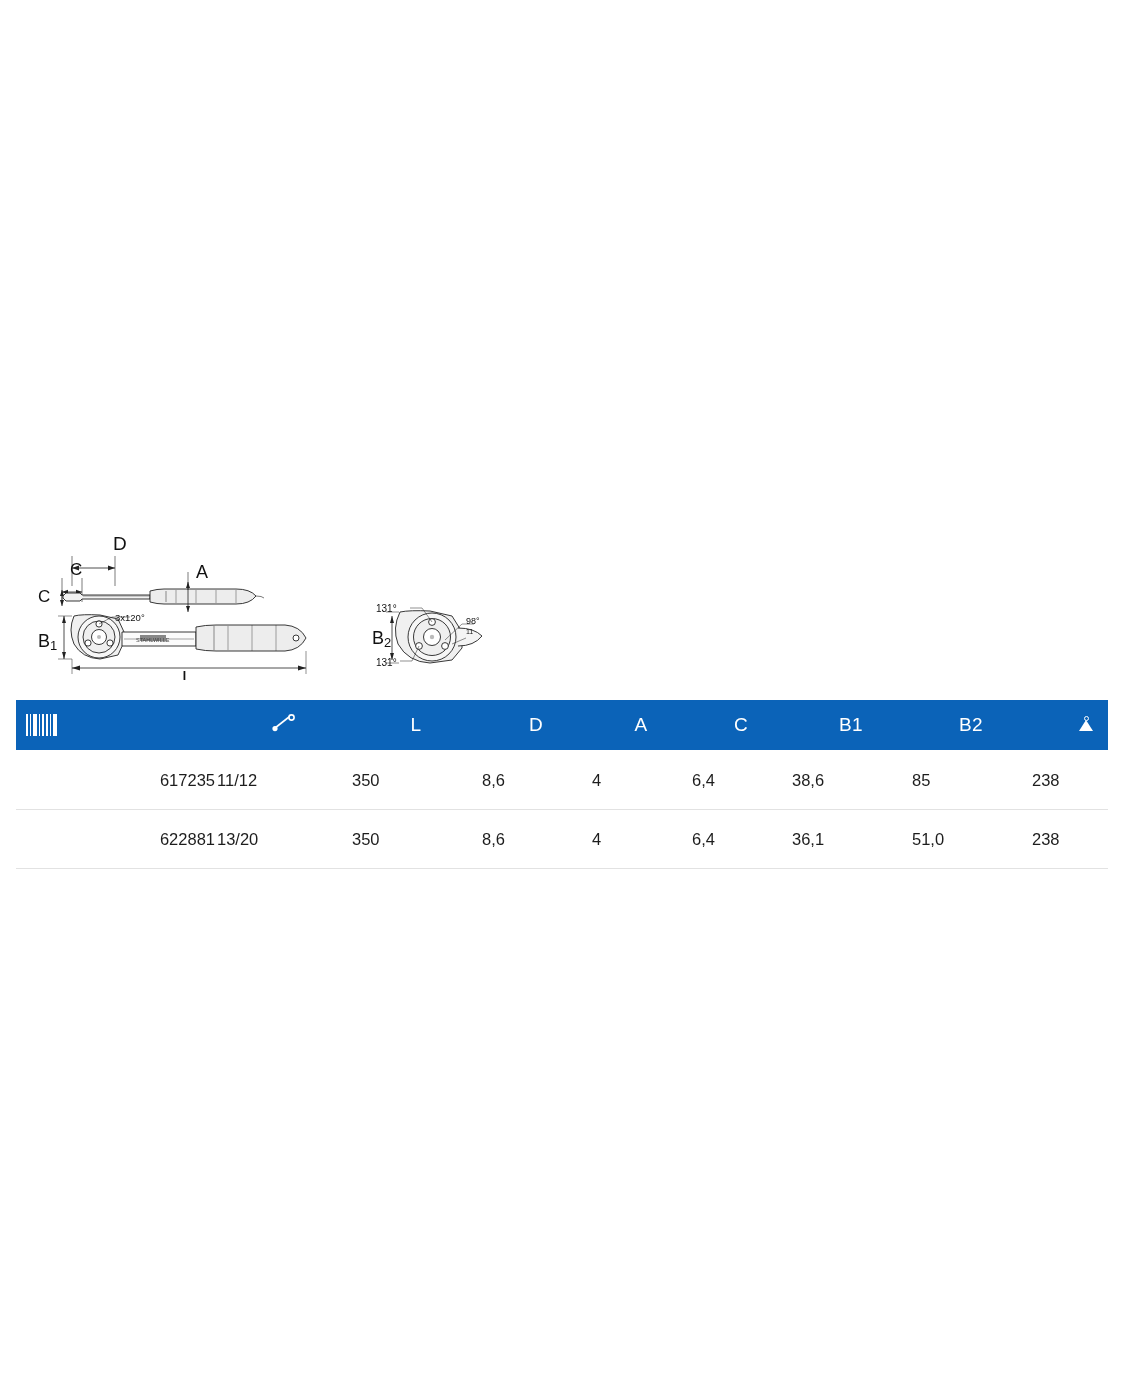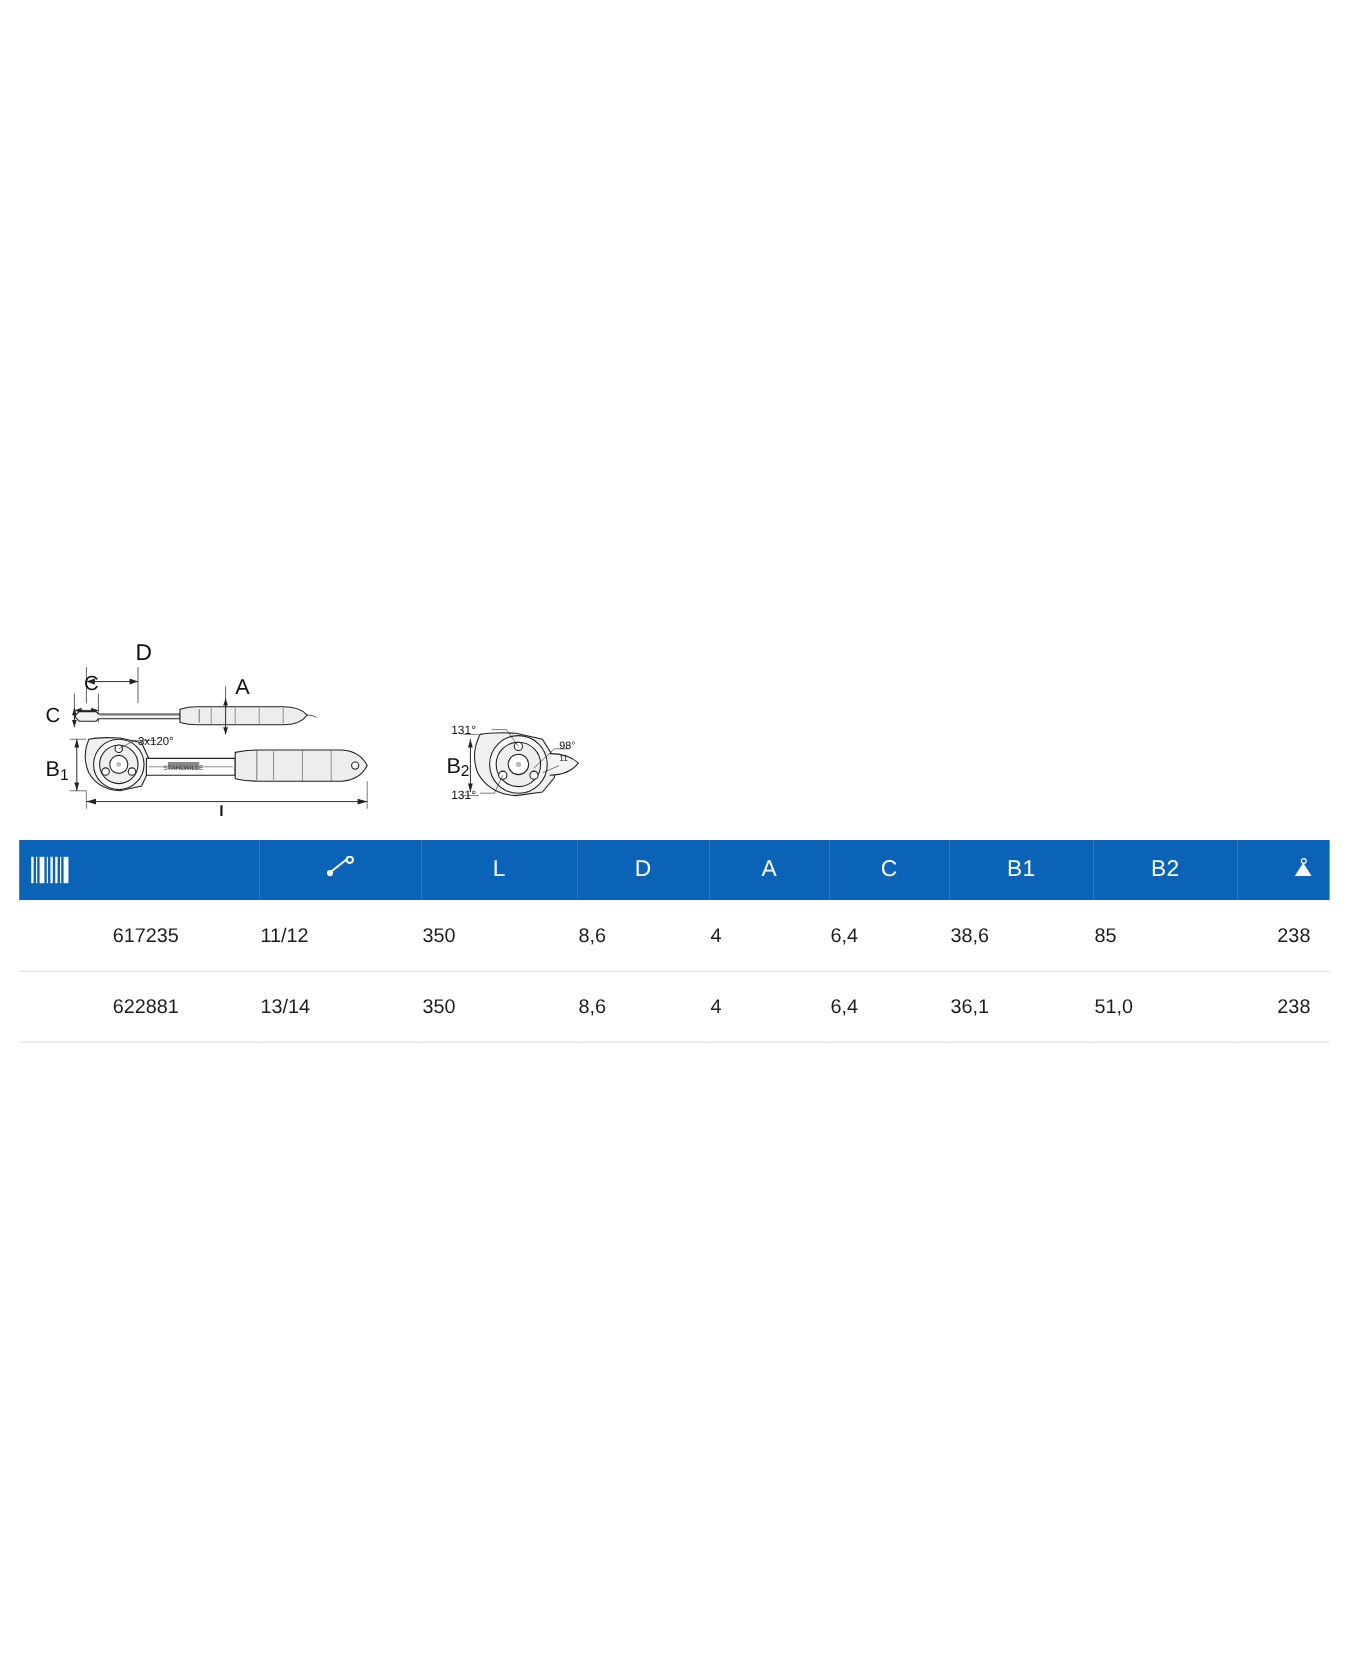--- a/index.html
+++ b/index.html
@@ -64,25 +64,24 @@
     color: #1d1d1d;
     text-align: left;
     vertical-align: middle;
     border-bottom: 1px solid #e2e2e2;
     background: #ffffff;
   }
   table.spec-table tbody tr:first-child td {
     border-top: 1px solid #ffffff;
   }
   table.spec-table tbody td.col-ref {
-    text-align: center;
+    text-align: right;
     padding-left: 12px;
   }
   table.spec-table tbody td.col-last {
-    text-align: right;
     padding-right: 16px;
   }
 
   
   .barcode {
     display: inline-block;
     height: 22px;
     line-height: 22px;
     white-space: nowrap;
   }
@@ -296,21 +295,21 @@
         <td>350</td>
         <td>8,6</td>
         <td>4</td>
         <td>6,4</td>
         <td>38,6</td>
         <td>85</td>
         <td class="col-last">238</td>
       </tr>
       <tr>
         <td class="col-ref">622881</td>
-        <td>13/14</td>
+        <td>13/20</td>
         <td>350</td>
         <td>8,6</td>
         <td>4</td>
         <td>6,4</td>
         <td>36,1</td>
         <td>51,0</td>
         <td class="col-last">238</td>
       </tr>
     </tbody>
   </table>

